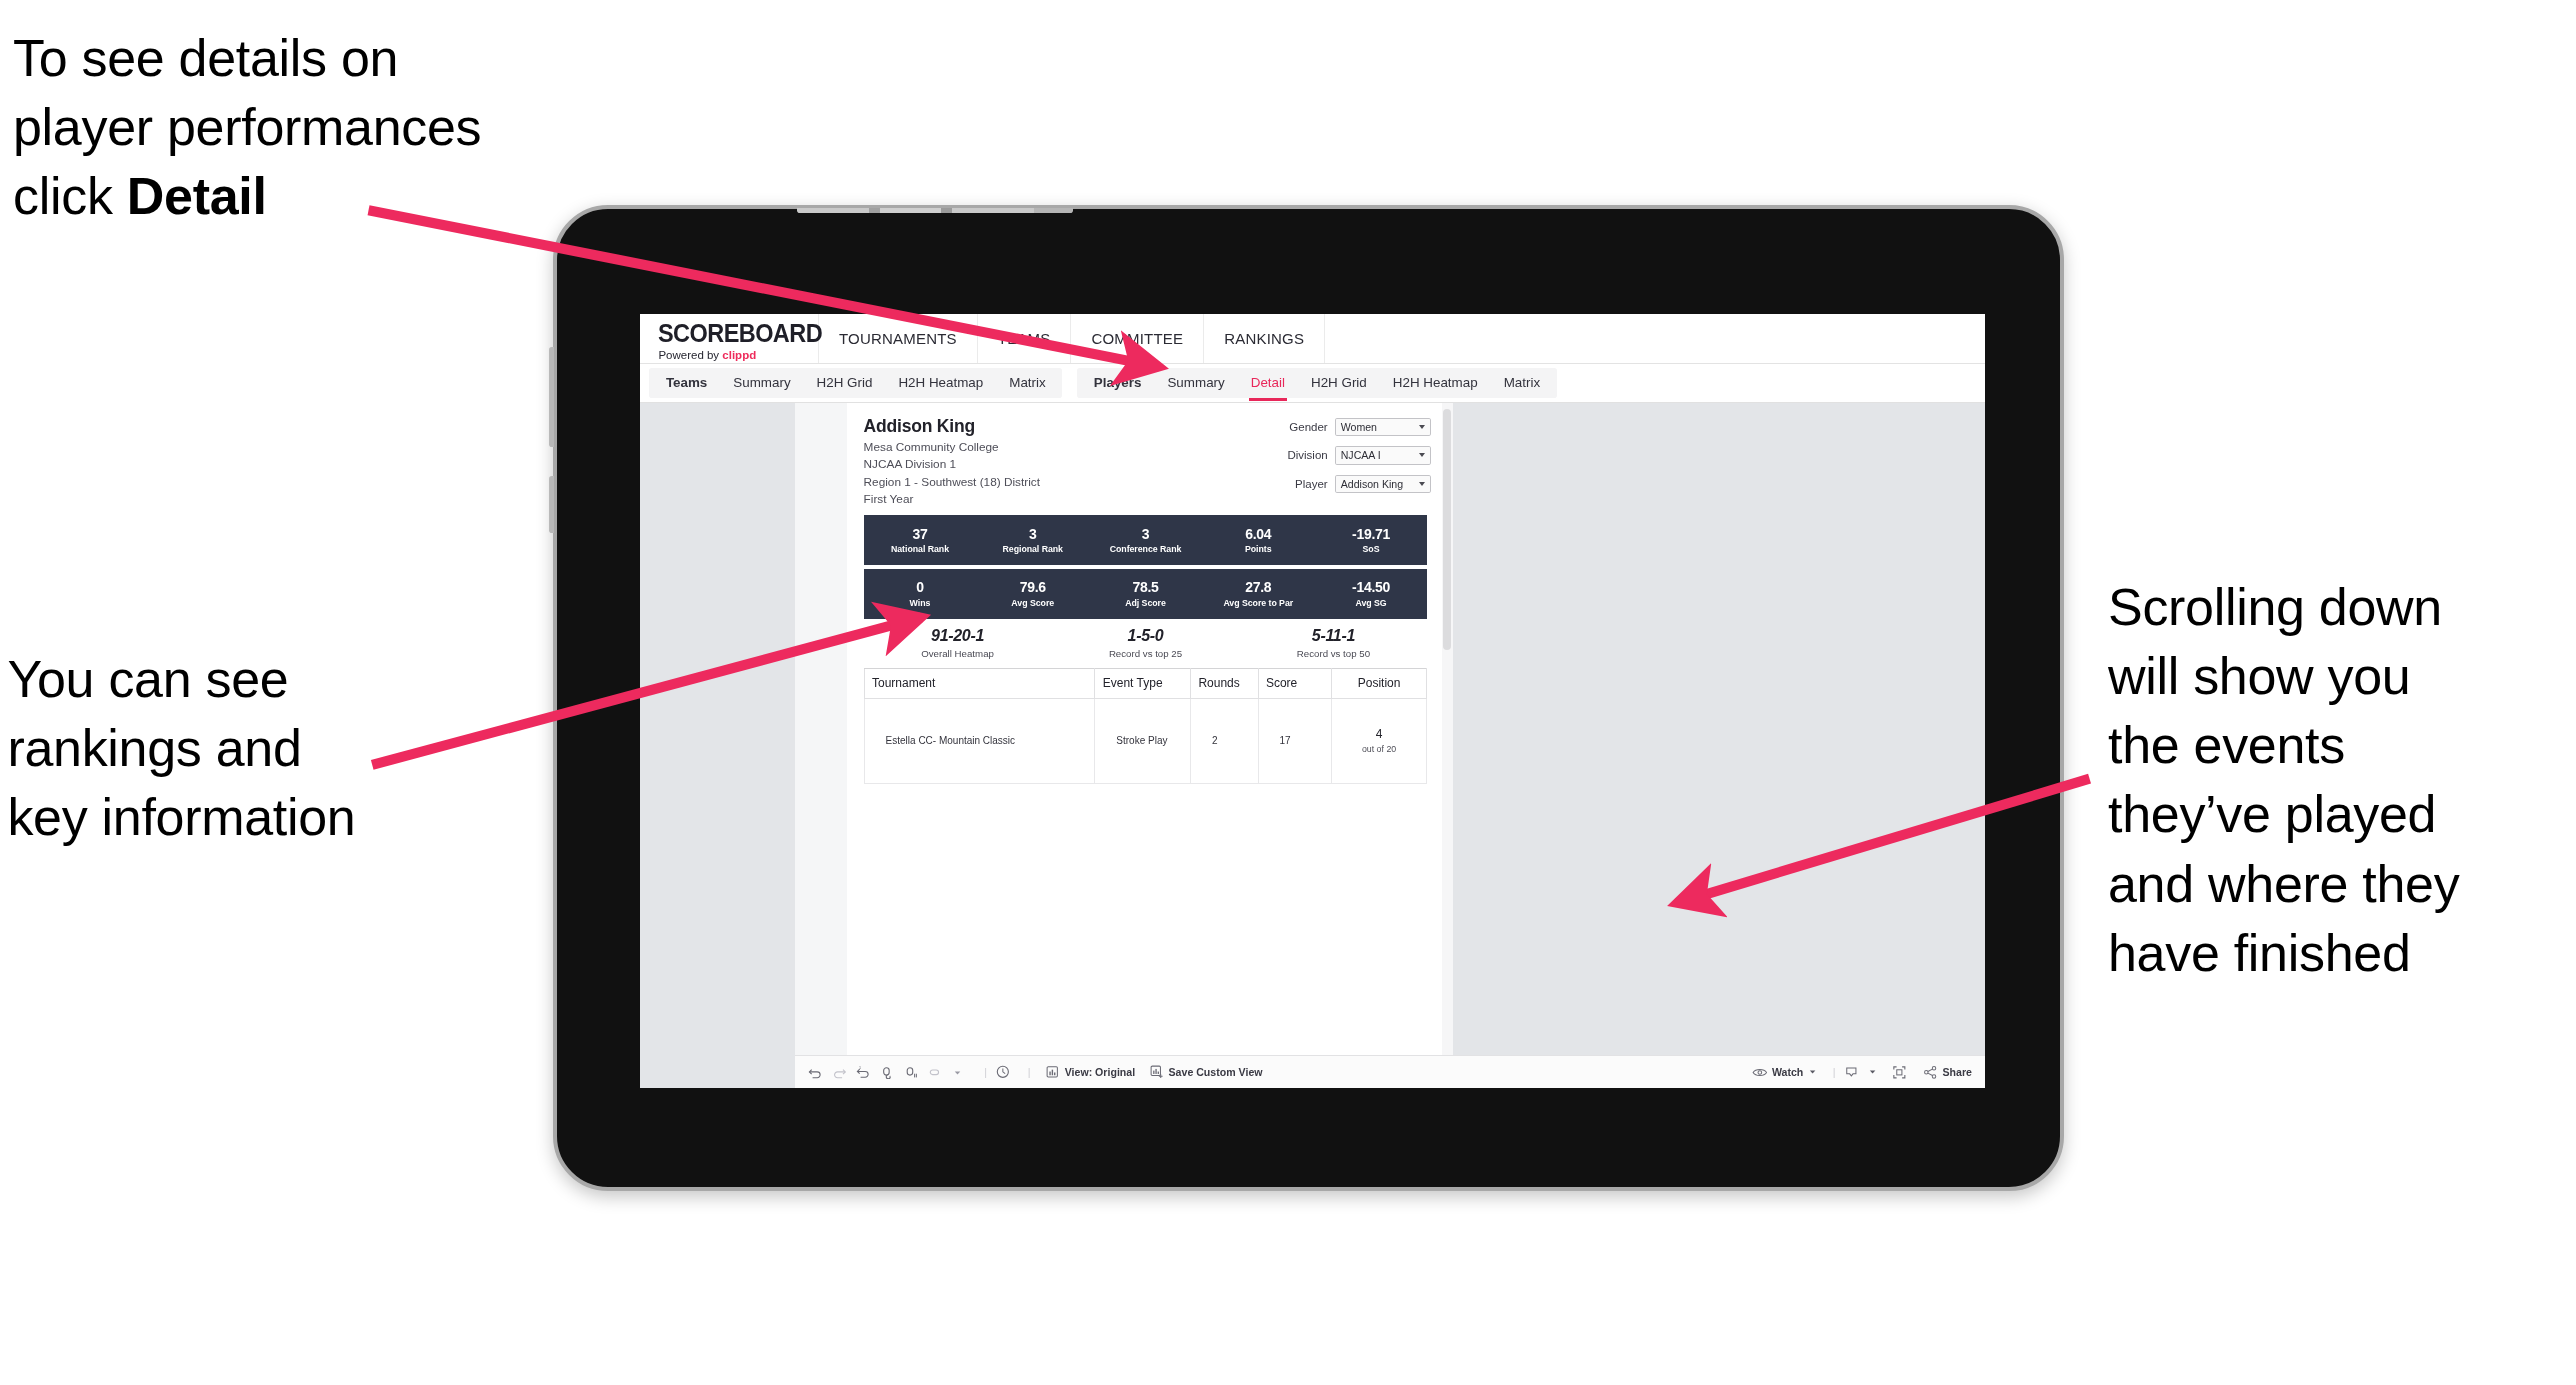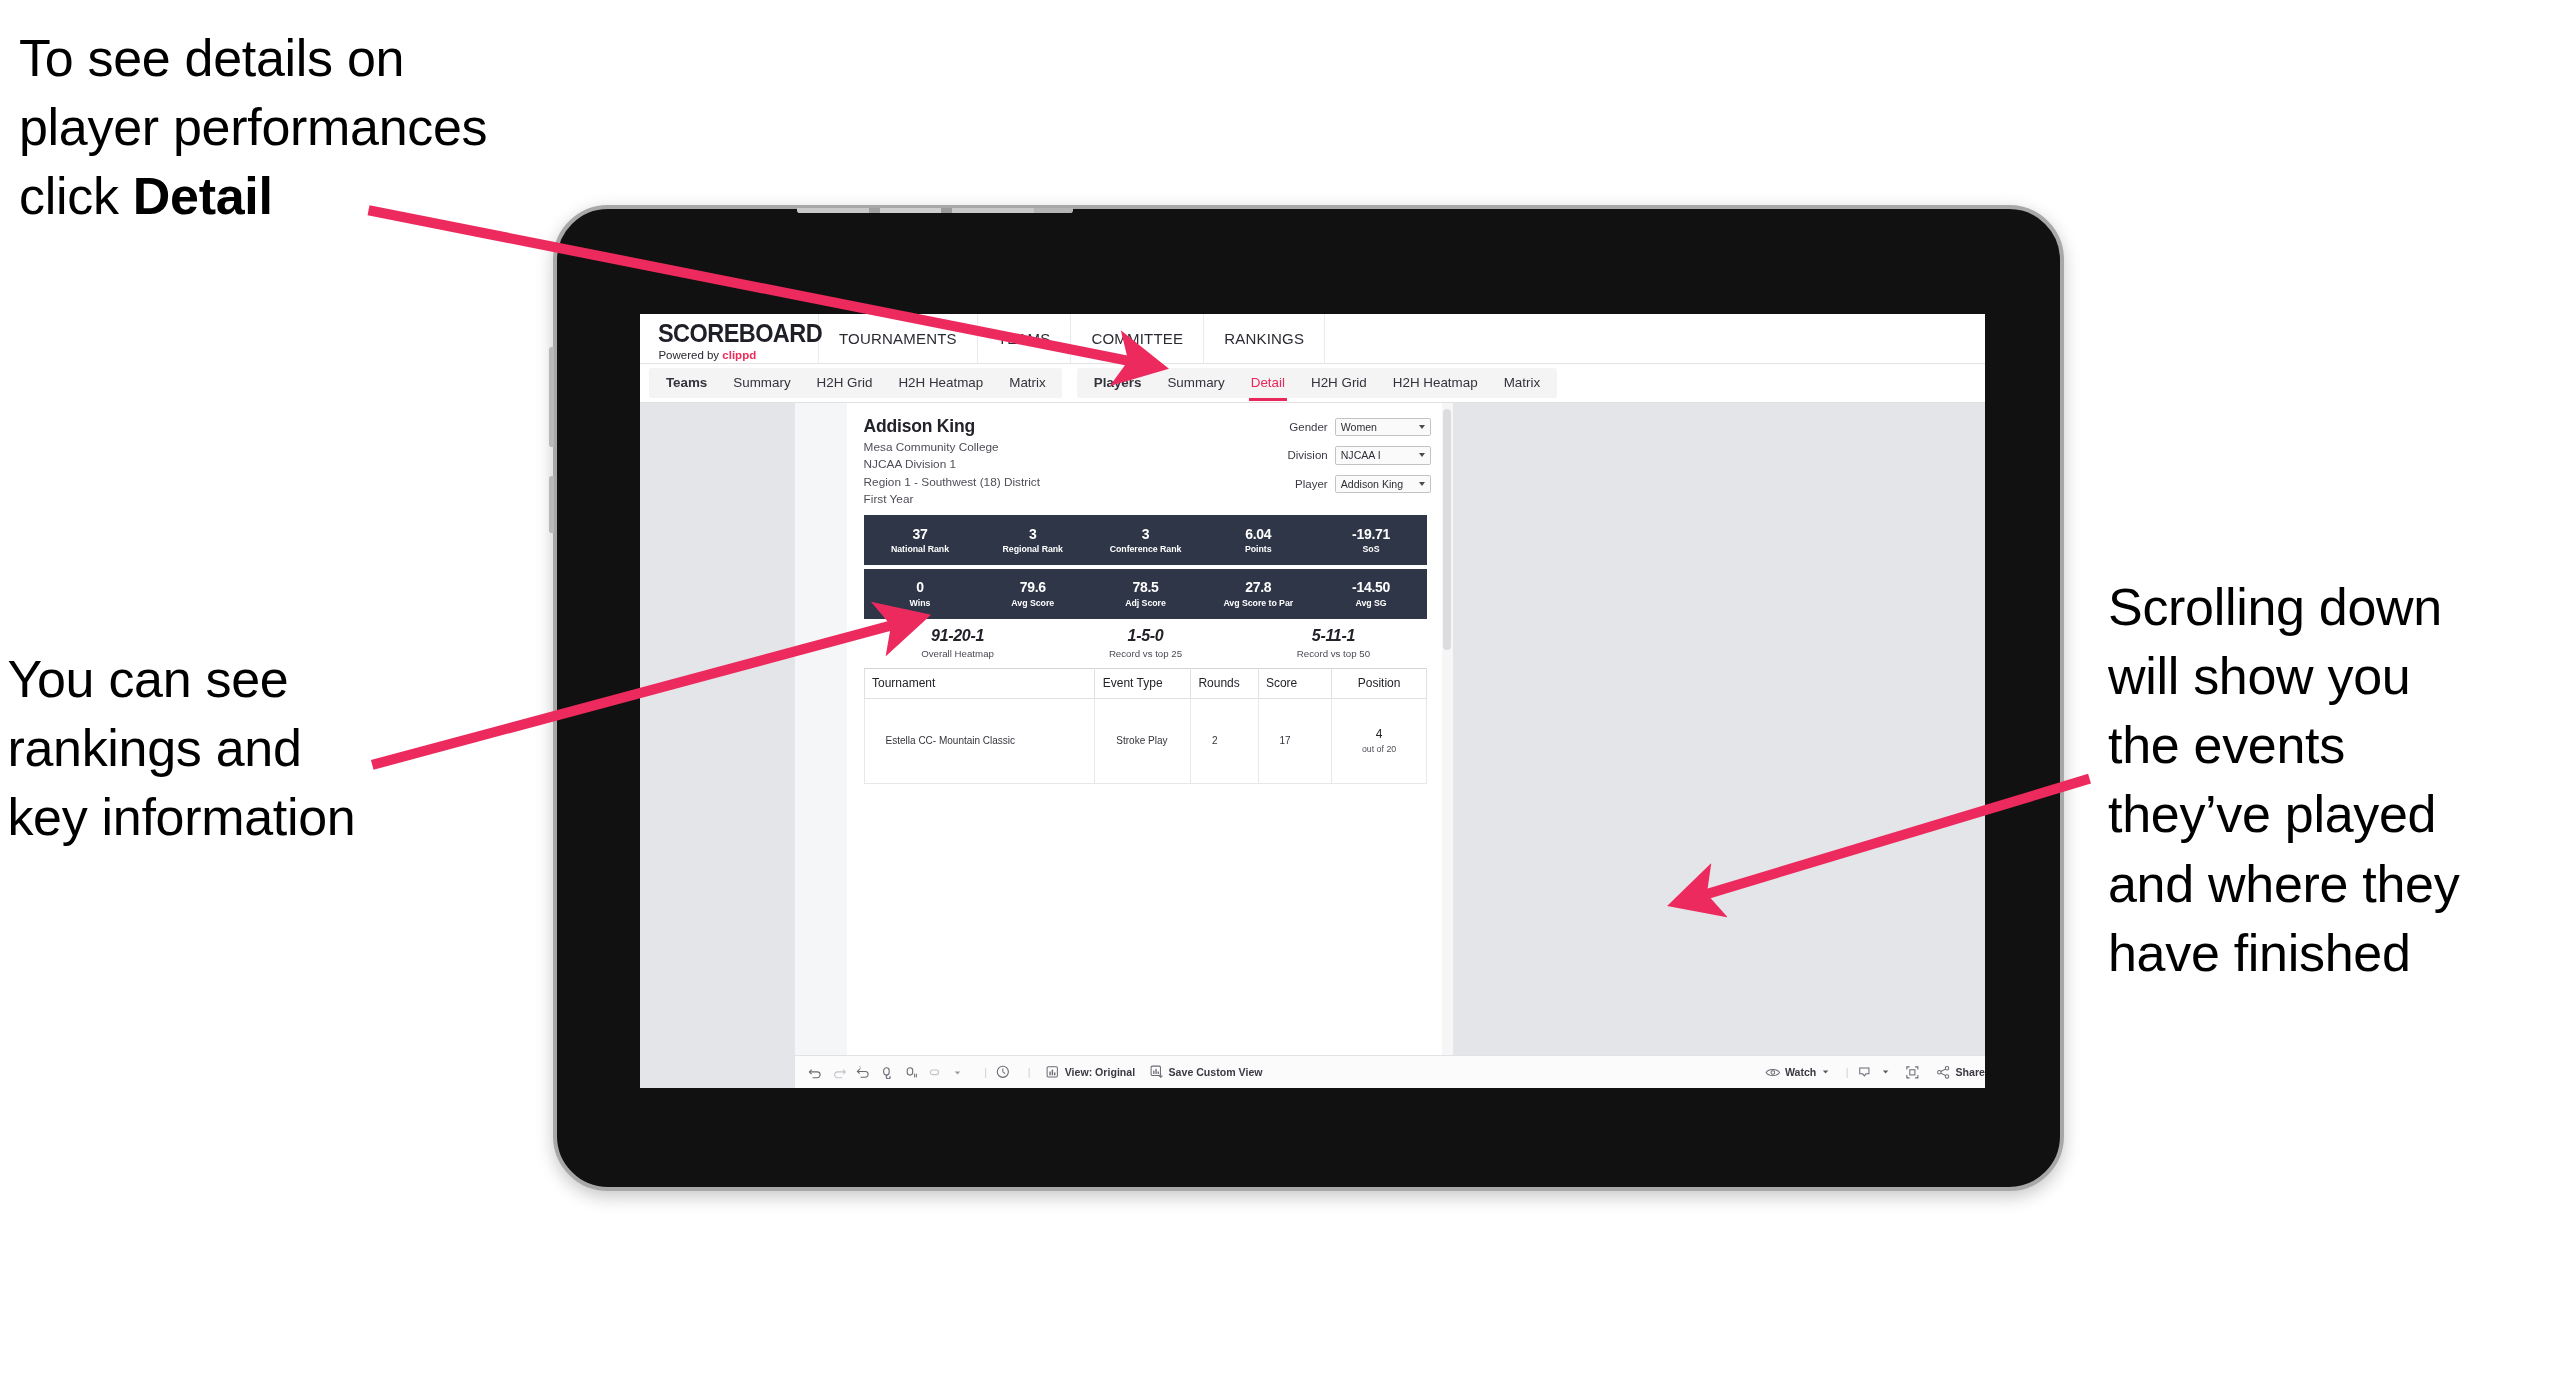--- a/index.html
+++ b/index.html
@@ -16,21 +16,21 @@
     position: absolute;
     color: #000;
     font-family: "Liberation Sans", sans-serif;
     font-size: 52px;
     line-height: 1.33;
     font-weight: 400;
     letter-spacing: -0.3px;
     white-space: pre-line;
   }
   .annot b { font-weight: 700; }
-  #annot-top-left { left: 19px; top: 24px; width: 608px; }
+  #annot-top-left { left: 13px; top: 24px; width: 608px; }
   #annot-mid-left { left: 7.4px; top: 645px; width: 590px; }
   #annot-right    { left: 2108px; top: 573px; width: 461px; }
 
   
   #arrows { position:absolute; left:0; top:0; width:2576px; height:1386px; pointer-events:none; }
 
   
   #tablet {
     position: absolute;
     left: 553px; top: 205px;
@@ -477,21 +477,21 @@
             <svg class="ic" width="9.2" height="9.2" viewBox="0 0 10 10">
                 <path d="M2 3.8 L5 7 L8 3.8 Z" fill="#5a5a64"></path>
               </svg>
           </div>
           <div class="tb-icon">
             <svg class="ic" width="14.7" height="14.7" viewBox="0 0 16 16">
                 <path d="M2 5 V2 H5 M11 2 H14 V5 M14 11 V14 H11 M5 14 H2 V11" fill="none" stroke="#6a6a74" stroke-width="1.2"></path>
                 <rect x="5.2" y="5.2" width="5.6" height="5.6" fill="none" stroke="#6a6a74" stroke-width="1.1"></rect>
               </svg>
           </div>
-          <div class="tb-item" style="padding-right:0">
+          <div class="tb-item" style="padding-right:13px">
             <span>
               <svg class="ic" width="14.7" height="14.7" viewBox="0 0 16 16">
                   <circle cx="12" cy="3.6" r="1.9" fill="none" stroke="#6a6a74" stroke-width="1.1"></circle>
                   <circle cx="12" cy="12.4" r="1.9" fill="none" stroke="#6a6a74" stroke-width="1.1"></circle>
                   <circle cx="3.6" cy="8" r="1.9" fill="none" stroke="#6a6a74" stroke-width="1.1"></circle>
                   <path d="M5.3 7.1 L10.3 4.5 M5.3 8.9 L10.3 11.5" stroke="#6a6a74" stroke-width="1.1"></path>
                 </svg>
             </span>
             <span>Share</span>
           </div>

